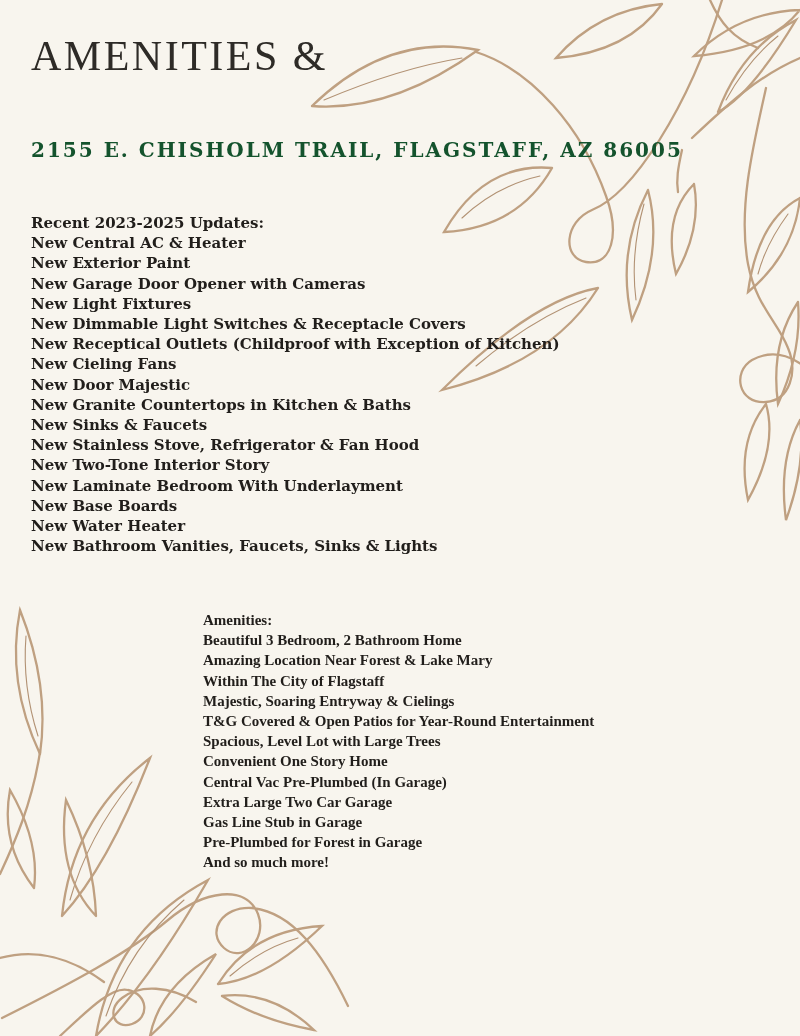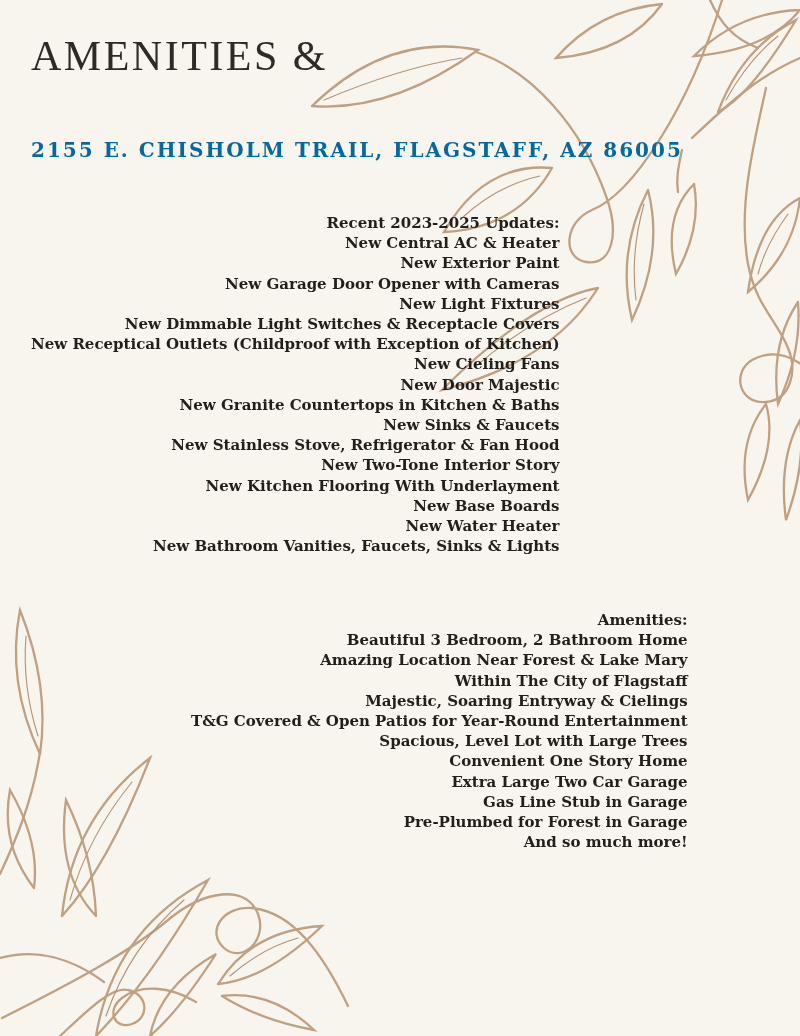--- a/index.html
+++ b/index.html
@@ -23,31 +23,31 @@
     font-weight:400;
     font-size:42px;line-height:44px;
     letter-spacing:2.5px;
     color:#2e2b27;
   }
   .title-line{display:block;white-space:nowrap;}
   .address{
     position:absolute;left:31px;top:138px;
     font-size:20px;font-weight:700;
     letter-spacing:2px;white-space:nowrap;
-    color:#0369a1;
+    color:#14532d;
   }
   .list{
     position:absolute;
     font-size:15px;font-weight:700;
     line-height:20.2px;
     color:#211e1b;
   }
   .updates{left:31px;top:213px;}
-  .amenities{left:191px;top:610px;}
-  .list-heading,.list-line{white-space:nowrap;text-align:right;}
+  .amenities{left:203px;top:610px;font-family:Liberation Serif, serif;}
+  .list-heading,.list-line{white-space:nowrap;}
 </style>
 </head>
 <body>
 
 <div class="page">
 
   <svg class="decor decor-tr" width="520" height="540" viewBox="0 0 520 540">
     <path d="M 196 52 C 252 70, 302 128, 326 196 C 340 234, 332 266, 306 262 C 282 258, 284 222, 312 210 C 352 194, 408 110, 442 0"></path>
     <path d="M 430 0 C 440 22, 452 38, 478 48"></path>
     <path d="M 412 138 C 448 104, 478 76, 520 58"></path>
@@ -106,37 +106,38 @@
         <div class="list-line">New Garage Door Opener with Cameras</div>
         <div class="list-line">New Light Fixtures</div>
         <div class="list-line">New Dimmable Light Switches &amp; Receptacle Covers</div>
         <div class="list-line">New Receptical Outlets (Childproof with Exception of Kitchen)</div>
         <div class="list-line">New Cieling Fans</div>
         <div class="list-line">New Door Majestic</div>
         <div class="list-line">New Granite Countertops in Kitchen &amp; Baths</div>
         <div class="list-line">New Sinks &amp; Faucets</div>
         <div class="list-line">New Stainless Stove, Refrigerator &amp; Fan Hood</div>
         <div class="list-line">New Two-Tone Interior Story</div>
-        <div class="list-line">New Kitchen Flooring With Underlayment</div>
+        <div class="list-line">New Laminate Bedroom With Underlayment</div>
         <div class="list-line">New Base Boards</div>
         <div class="list-line">New Water Heater</div>
         <div class="list-line">New Bathroom Vanities, Faucets, Sinks &amp; Lights</div>
       </div>
   </section>
 
   <section class="list amenities">
     <div class="list-heading">Amenities:</div>
     <div class="list-items">
         <div class="list-line">Beautiful 3 Bedroom, 2 Bathroom Home</div>
         <div class="list-line">Amazing Location Near Forest &amp; Lake Mary</div>
         <div class="list-line">Within The City of Flagstaff</div>
         <div class="list-line">Majestic, Soaring Entryway &amp; Cielings</div>
         <div class="list-line">T&amp;G Covered &amp; Open Patios for Year-Round Entertainment</div>
         <div class="list-line">Spacious, Level Lot with Large Trees</div>
         <div class="list-line">Convenient One Story Home</div>
+        <div class="list-line">Central Vac Pre-Plumbed (In Garage)</div>
         <div class="list-line">Extra Large Two Car Garage</div>
         <div class="list-line">Gas Line Stub in Garage</div>
         <div class="list-line">Pre-Plumbed for Forest in Garage</div>
         <div class="list-line">And so much more!</div>
       </div>
   </section>
 
 </div>
 
 </body></html>

